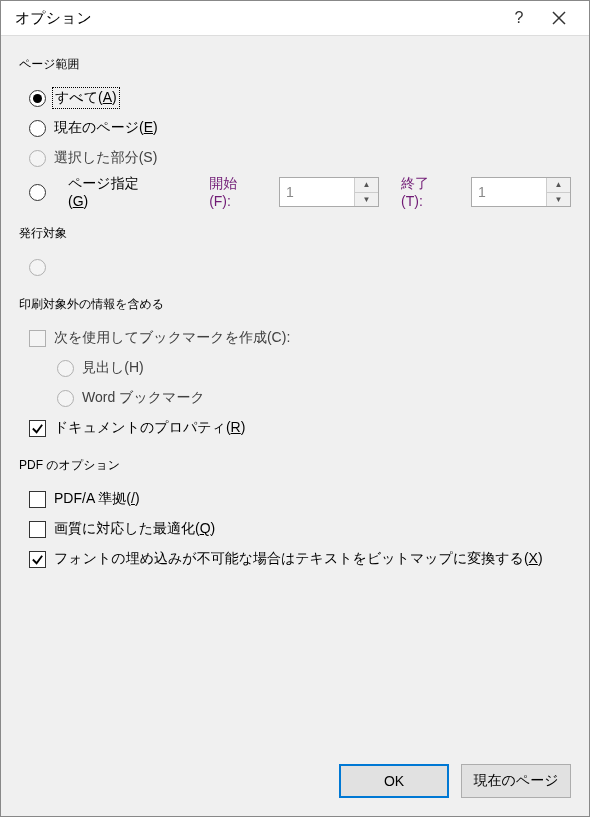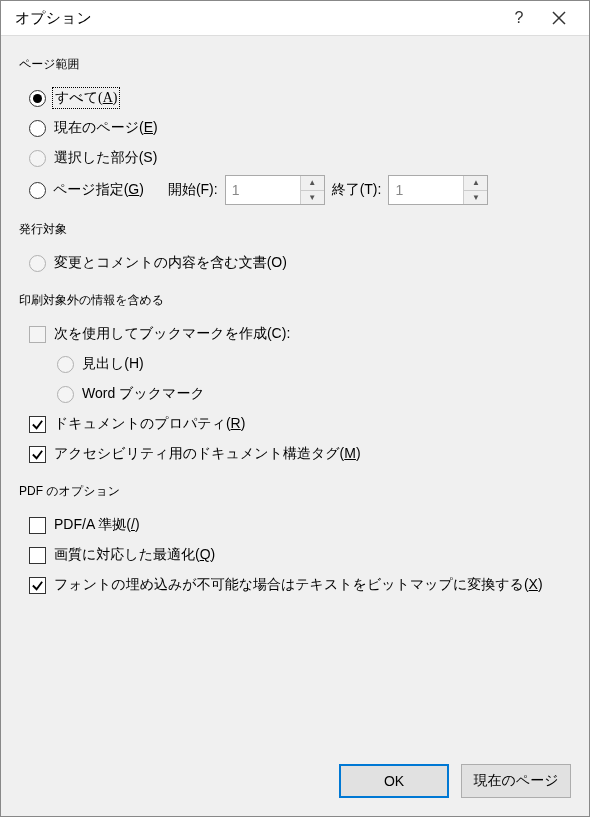--- a/index.html
+++ b/index.html
@@ -75,29 +75,29 @@
     background: #000;
     border-radius: 50%;
   }
   .radio.disabled, .checkbox.disabled {
     border-color: #b0b0b0;
     background: #f4f4f4;
   }
   .checkbox.checked svg { width: 13px; height: 13px; }
   .checkbox:not(.checked) svg { display: none; }
   .label { cursor: default; }
-  .label.disabled { color: #000000; }
+  .label.disabled { color: #404040; }
   .underline { text-decoration: underline; }
-  .focus-dotted { outline: 1px dotted #000; outline-offset: 1px; padding: 0 1px; font-family: Liberation Serif, serif; }
+  .focus-dotted { outline: 1px dotted #000; outline-offset: 1px; padding: 0 1px; }
   .page-range-row {
     display: flex;
     align-items: center;
-    gap: 7px;
-  }
-  .field-label { color: #000000; font-size: 14px; }
+    gap: 22px;
+  }
+  .field-label { color: #701a75; font-size: 14px; }
   .spinner {
     width: 100px;
     height: 30px;
     border: 1px solid #aaa;
     background: #fff;
     display: flex;
     align-items: stretch;
   }
   .spinner input {
     border: none;
@@ -198,21 +198,20 @@
           <div>▼</div>
         </div>
       </div>
     </div>
   </div>
 
   <div class="section-title">発行対象</div>
   <div class="opt-group">
     <div class="row">
       <span class="radio disabled"></span>
-      <span class="label disabled">変更とコメントの内容を含む文書(O)</span>
     </div>
   </div>
 
   <div class="section-title">印刷対象外の情報を含める</div>
   <div class="opt-group">
     <div class="row">
       <span class="checkbox disabled"></span>
       <span class="label disabled">次を使用してブックマークを作成(C):</span>
     </div>
     <div class="row indent-1">
@@ -224,28 +223,20 @@
       <span class="label disabled">Word ブックマーク</span>
     </div>
     <div class="row">
       <span class="checkbox checked">
           <svg viewBox="0 0 14 14">
             <polyline points="2,7 6,11 12,3" fill="none" stroke="#000" stroke-width="2"></polyline>
           </svg>
         </span>
       <span class="label"><span>ドキュメントのプロパティ(</span><span class="underline">R</span><span>)</span></span>
     </div>
-    <div class="row">
-      <span class="checkbox checked">
-          <svg viewBox="0 0 14 14">
-            <polyline points="2,7 6,11 12,3" fill="none" stroke="#000" stroke-width="2"></polyline>
-          </svg>
-        </span>
-      <span class="label"><span>アクセシビリティ用のドキュメント構造タグ(</span><span class="underline">M</span><span>)</span></span>
-    </div>
   </div>
 
   <div class="section-title">PDF のオプション</div>
   <div class="opt-group">
     <div class="row">
       <span class="checkbox"></span>
       <span class="label"><span>PDF/A 準拠(</span><span class="underline">/</span><span>)</span></span>
     </div>
     <div class="row">
       <span class="checkbox"></span>

